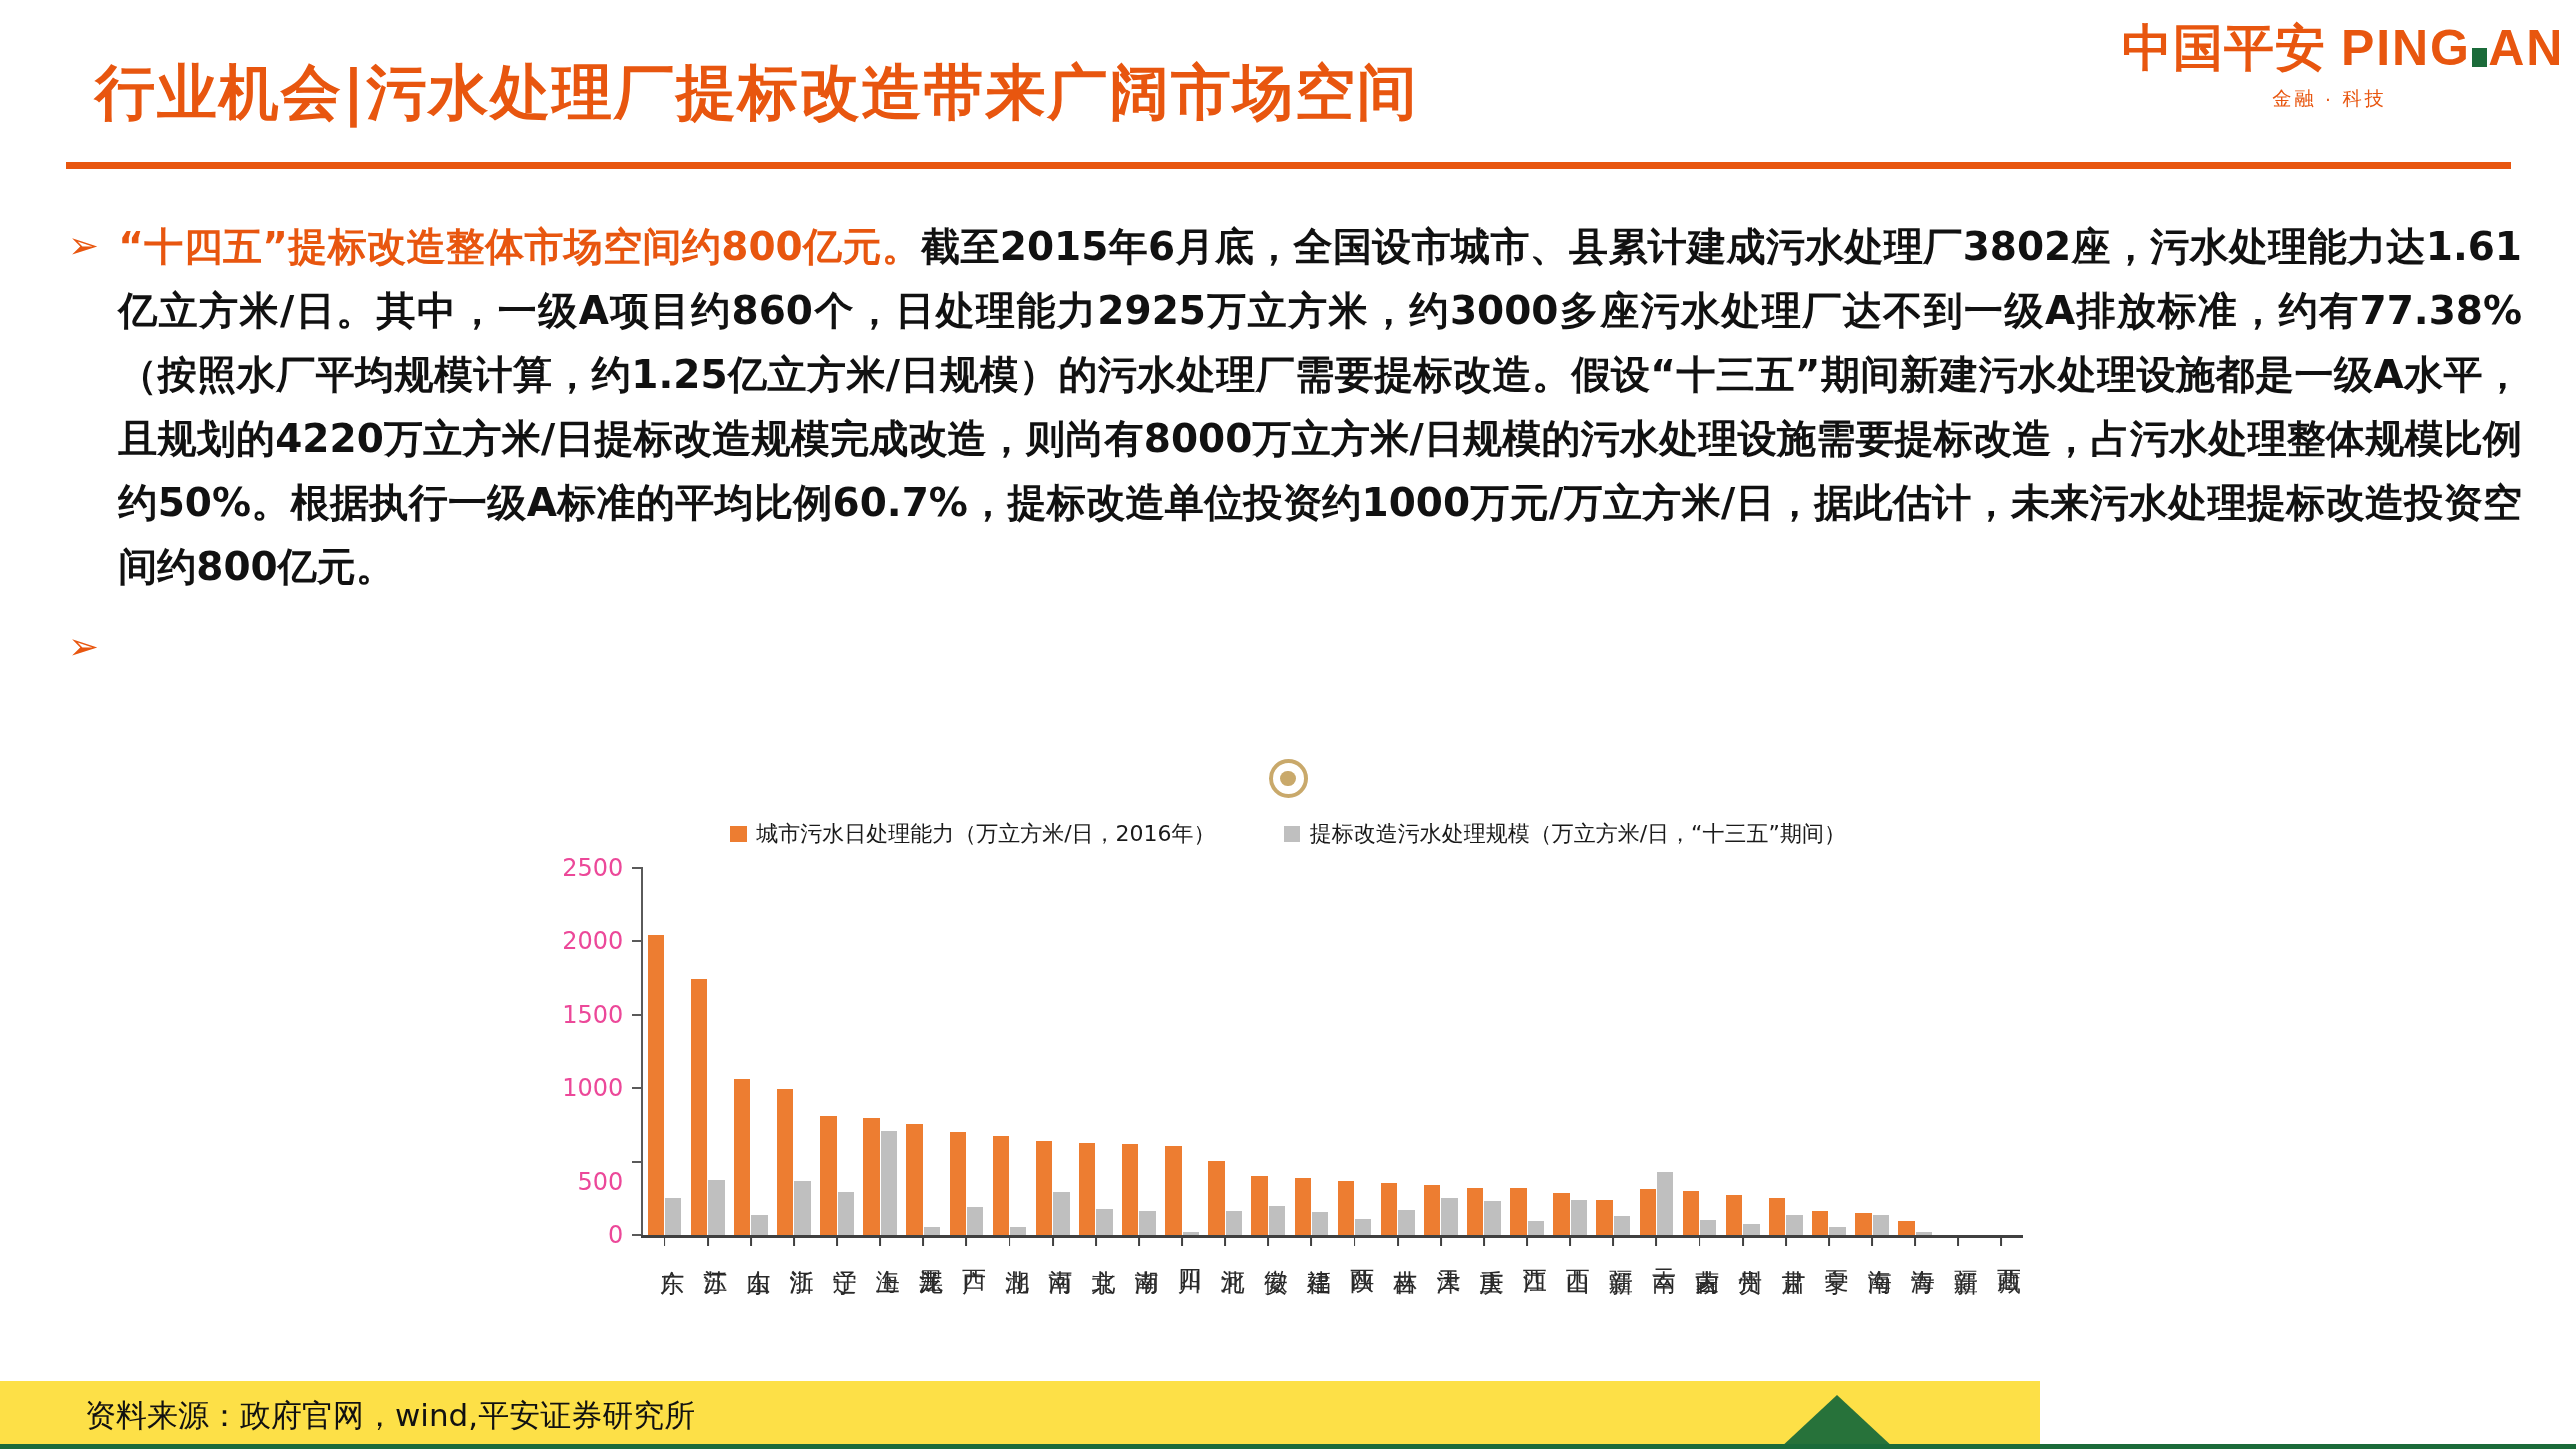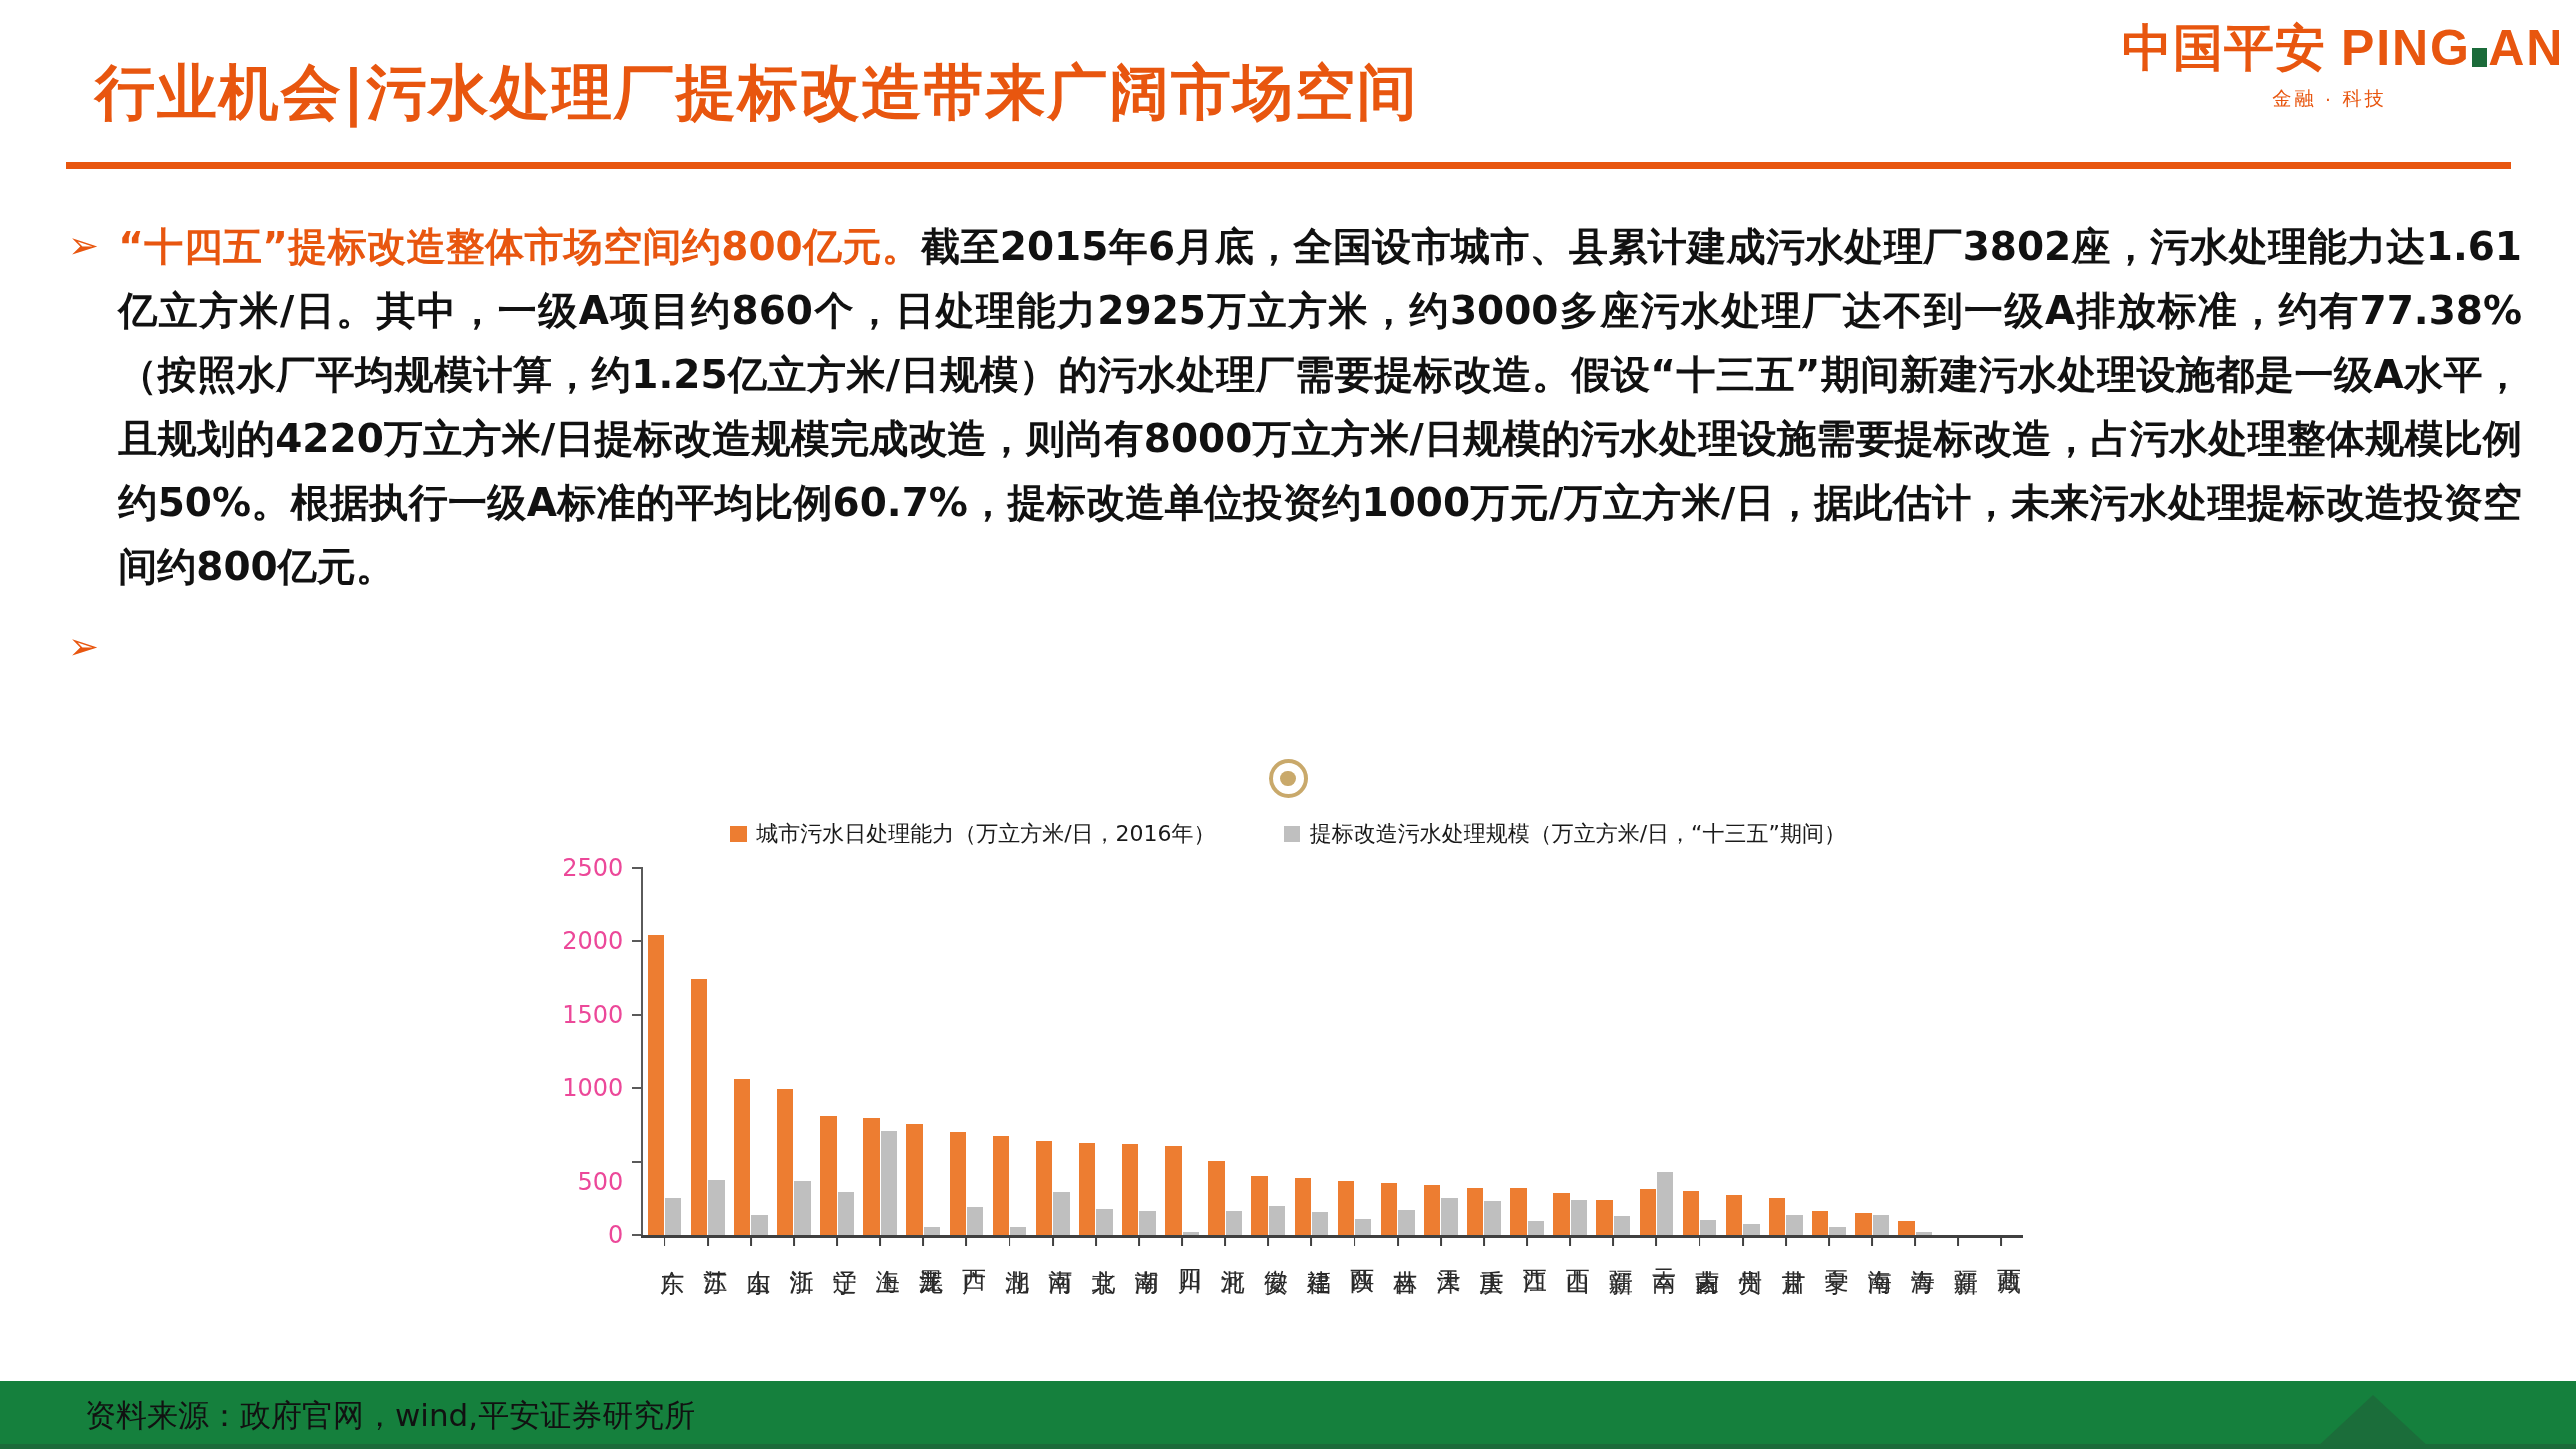--- a/index.html
+++ b/index.html
@@ -72,21 +72,21 @@
   .bar{width:16.4px;}
   .bar.a{background:#ED7D31;}
   .bar.b{background:#BFBFBF;}
   .xlabels{position:absolute;left:99px;top:383px;width:1380px;display:flex;}
   .xl{flex:1 1 0;text-align:center;font-size:24px;color:#2a2a2a;line-height:29px;
       font-family:"DejaVu Sans","Liberation Sans",sans-serif;writing-mode:vertical-rl;
       margin:0 auto;letter-spacing:0px;}
   .xlcell{flex:1 1 0;display:flex;justify-content:center;}
 
   
-  .footer{position:absolute;left:0;bottom:0;width:2576px;height:68px;background:#15803d;}
+  .footer{position:absolute;left:0;bottom:0;width:2040px;height:68px;background:#fde047;}
   .footer-txt{position:absolute;left:85px;top:13.5px;font-size:31px;color:#111;
       font-family:"DejaVu Sans","Liberation Sans",sans-serif;white-space:nowrap;}
   .footer-badge{position:absolute;right:145px;bottom:0;width:116px;height:54px;background:#1B6B3A;
       clip-path:polygon(50% 0,100% 100%,0 100%);opacity:.95;}
   .footer-line{position:absolute;left:0;bottom:0;width:2576px;height:4.8px;background:#1B6B3A;}
 </style>
 </head>
 <body>
 
 <div class="logo-wrap">

